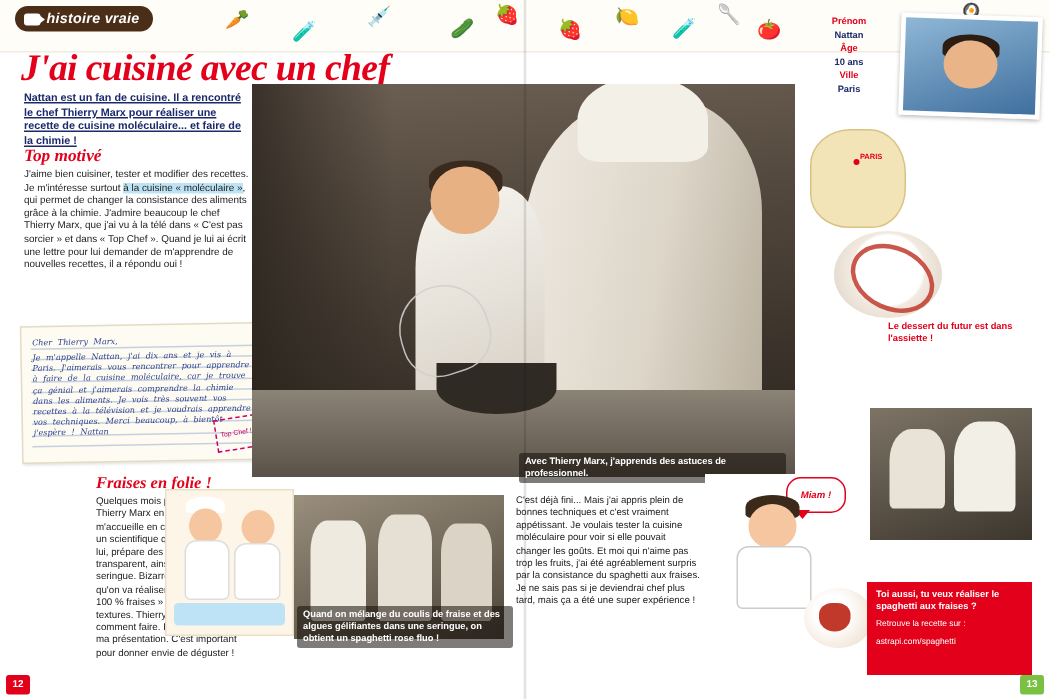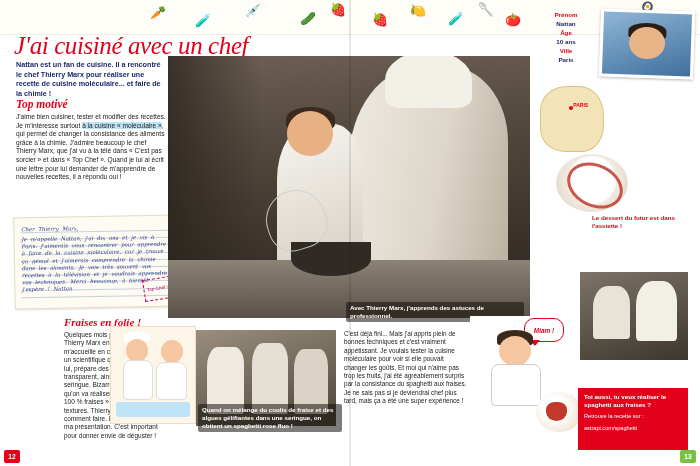--- a/index.html
+++ b/index.html
@@ -14,26 +14,26 @@
 
   
   .badge{position:absolute;left:10px;top:4px;height:17px;background:#4b2e18;color:#fff;
          border-radius:9px;padding:0 9px 0 6px;display:flex;align-items:center;gap:4px;
          font-size:9.5px;font-weight:bold;font-style:italic;letter-spacing:.2px;}
   .badge .cam{display:inline-block;width:11px;height:8px;background:#fff;border-radius:2px;position:relative;}
   .badge .cam:after{content:"";position:absolute;right:-3px;top:1.5px;border-left:4px solid #fff;
                     border-top:3px solid transparent;border-bottom:3px solid transparent;}
 
   
-  .title{position:absolute;left:14px;top:32px;font-size:25px;font-weight:normal;color:#e2001a;
+  .title{position:absolute;left:14px;top:32px;font-size:25px;font-weight:bold;color:#e2001a;
          font-style:italic;font-family:"Liberation Serif",serif;letter-spacing:-.4px;}
 
   
   .intro{position:absolute;left:16px;top:60px;width:148px;font-size:7.2px;line-height:9.6px;
-         color:#1b2a6b;font-weight:bold;}
+         color:#1b2a6b;font-weight:bold;text-decoration:underline;}
 
   
   .sec-h{color:#e2001a;font-weight:bold;font-style:italic;font-family:"Liberation Serif",serif;}
   .c1{position:absolute;left:16px;top:98px;width:150px;}
   .c1 h3{margin:0 0 3px 0;font-size:11.5px;}
   .c1 p{margin:0;font-size:6.6px;line-height:8.6px;color:#222;}
   .hl{background:#bfe3f6;}
 
   
   .letter{position:absolute;left:14px;top:216px;width:162px;height:90px;background:#fdfbf2;
@@ -179,20 +179,24 @@
     <span class="doodle" style="left:330px;top:3px">🍓</span>
     <span class="doodle" style="left:372px;top:13px">🍓</span>
     <span class="doodle" style="left:410px;top:4px">🍋</span>
     <span class="doodle" style="left:448px;top:12px">🧪</span>
     <span class="doodle" style="left:478px;top:3px">🥄</span>
     <span class="doodle" style="left:505px;top:13px">🍅</span>
     <span class="doodle" style="left:640px;top:2px">🍳</span>
     <span class="doodle" style="left:670px;top:16px">🥣</span>
   </div>
 
+  <div class="badge">
+    <span class="cam"></span>
+    <span>histoire vraie</span>
+  </div>
 
   <div class="title">J'ai cuisiné avec un chef</div>
 
   <div class="intro">Nattan est un fan de cuisine. Il a rencontré le chef Thierry Marx pour réaliser une recette de cuisine moléculaire... et faire de la chimie !</div>
 
   <div class="c1">
     <h3 class="sec-h">Top motivé</h3>
     <p><span>J'aime bien cuisiner, tester et modifier des recettes. Je m'intéresse surtout </span><span class="hl">à la cuisine « moléculaire »</span><span>, qui permet de changer la consistance des aliments grâce à la chimie. J'admire beaucoup le chef Thierry Marx, que j'ai vu à la télé dans « C'est pas sorcier » et dans « Top Chef ». Quand je lui ai écrit une lettre pour lui demander de m'apprendre de nouvelles recettes, il a répondu oui !</span></p>
   </div>
 

